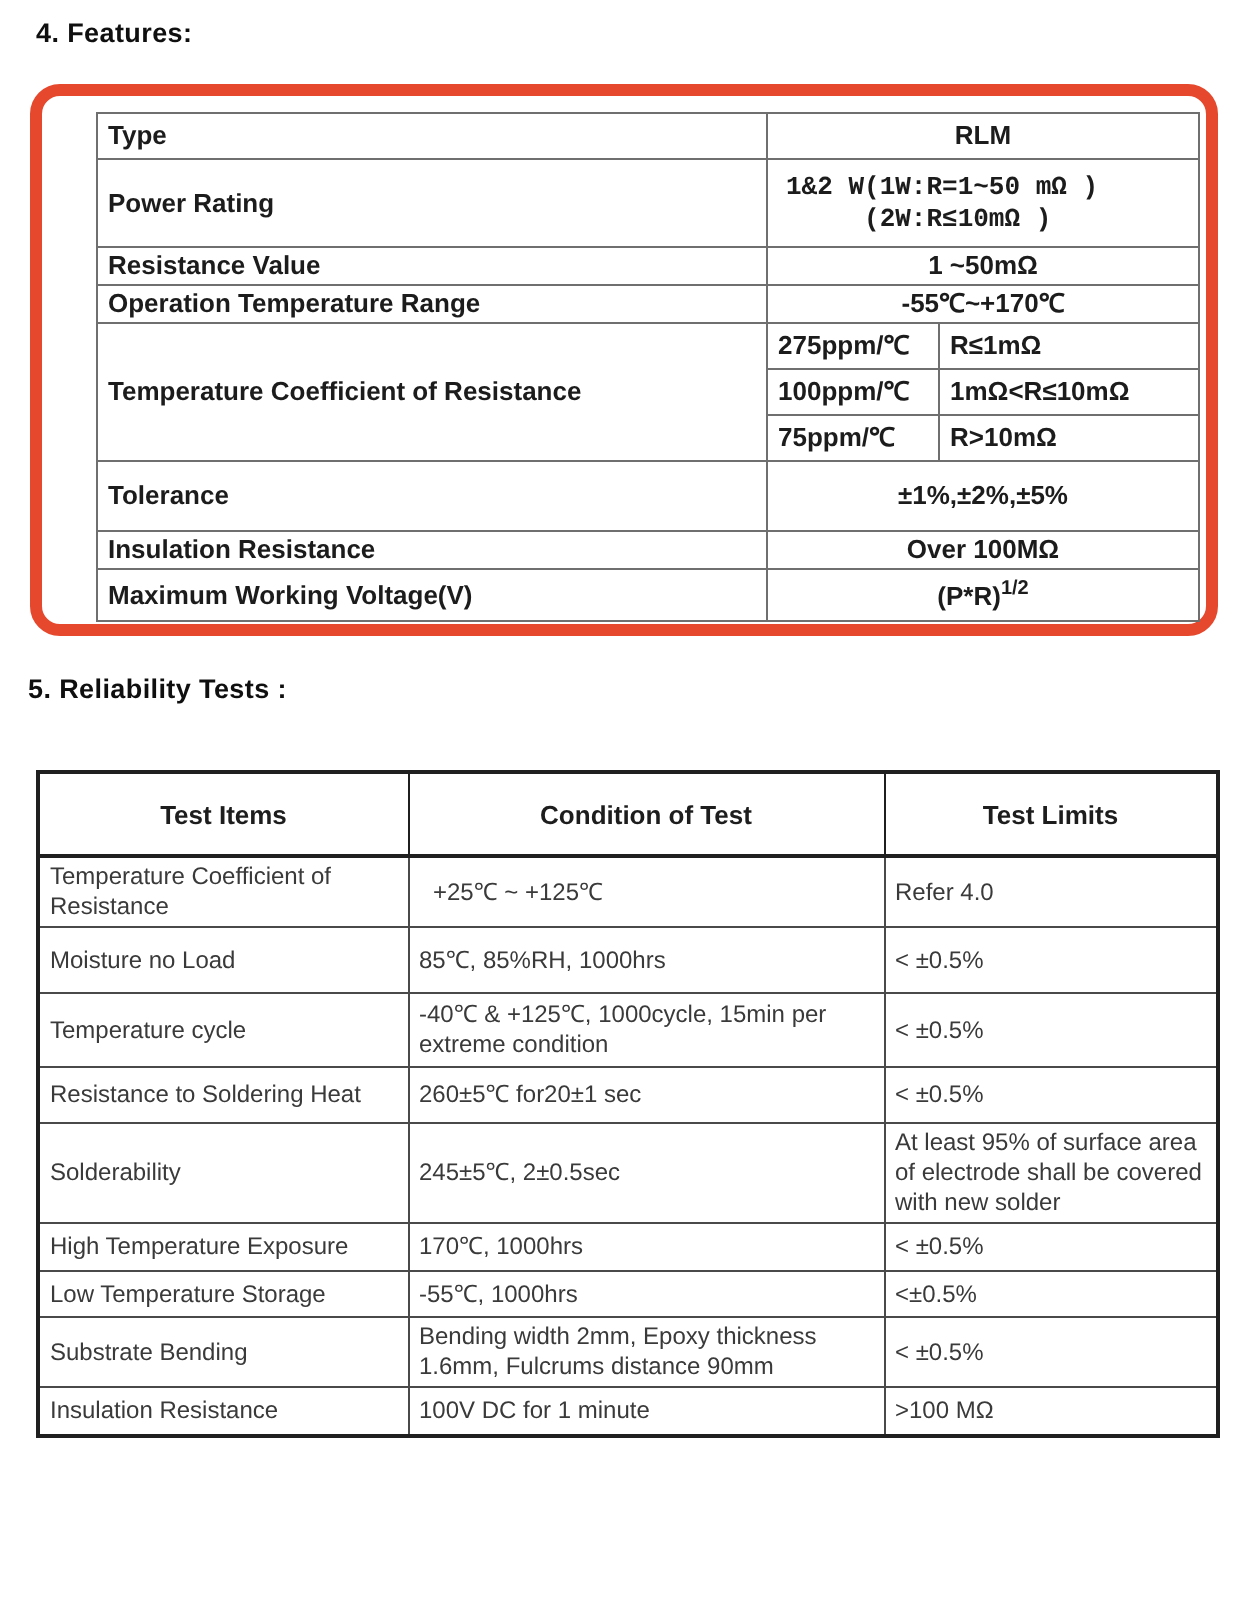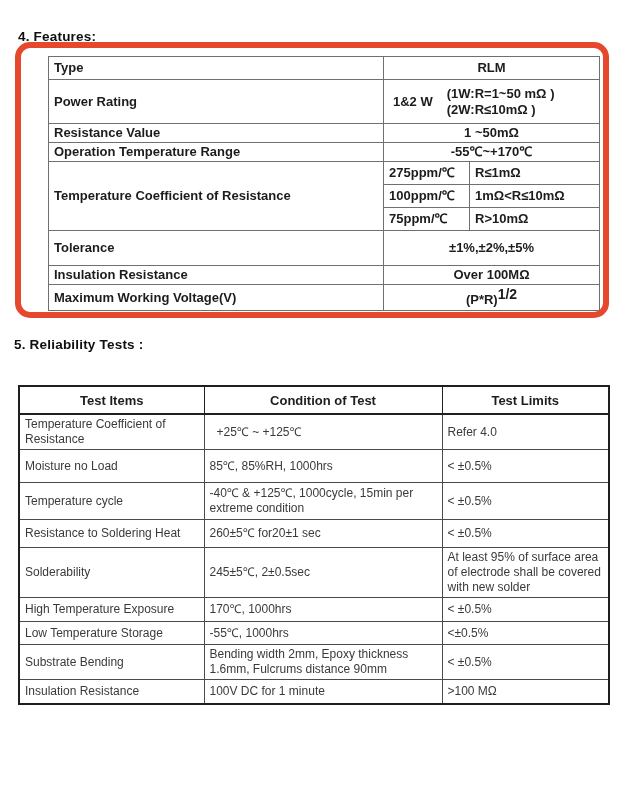--- a/index.html
+++ b/index.html
@@ -11,21 +11,21 @@
     -webkit-font-smoothing:antialiased;
   }
   .h-title {
     position:absolute;
     font-weight:bold;
     font-size:13.5px;
     color:#0f0f0f;
     letter-spacing:.2px;
     white-space:nowrap;
   }
-  #features-heading { top:9px; left:18px;margin-top:20px; }
+  #features-heading { top:9px; left:18px; }
   #reliability-heading { top:337px; left:14px; }
 
   
   #red-box {
     position:absolute; top:42px; left:15px;
     width:582px; height:264px;
     border:6px solid #e5482c;
     border-radius:15px;
     box-sizing:content-box;
   }
@@ -39,23 +39,23 @@
   }
   #features-table td {
     border:1px solid #6f6f6f;
     padding:0 5px;
     overflow:hidden;
     line-height:1.18;
   }
   #features-table td.lbl { text-align:left; }
   #features-table td.val { text-align:center; }
   #features-table td.sub { text-align:left; }
-  .pr-wrap { display:flex; gap:14px; padding-left:4px; align-items:center; }
+  .pr-wrap { display:flex; padding-left:4px; align-items:flex-start;font-family:Liberation Mono, monospace; }
   .pr-notes { display:flex; flex-direction:column; }
-  sup.exp { font-size:14px; vertical-align:super; line-height:1;text-align:right; }
+  sup.exp { font-size:10px; vertical-align:super; line-height:1;text-align:right; }
 
   
   #reliability-table {
     position:absolute; top:385px; left:18px;
     width:590px;
     border:2px solid #1f1f1f;
     border-collapse:collapse; table-layout:fixed;
     font-size:12px; color:#3a3a3a;
   }
   #reliability-table th {
@@ -143,21 +143,21 @@
 
 <div class="h-title" id="reliability-heading">5. Reliability Tests :</div>
 
 <table id="reliability-table">
   <colgroup>
       <col style="width:185px">
       <col style="width:238px">
       <col style="width:167px">
     </colgroup>
   <tbody>
-      <tr style="height:28px">
+      <tr style="height:42px">
     <th>Test Items</th>
     <th>Condition of Test</th>
     <th>Test Limits</th>
   </tr>
   <tr style="height:33px">
     <td>Temperature Coefficient of Resistance</td>
     <td class="cond indent">+25℃ ~ +125℃</td>
     <td>Refer 4.0</td>
   </tr>
   <tr style="height:33px">

